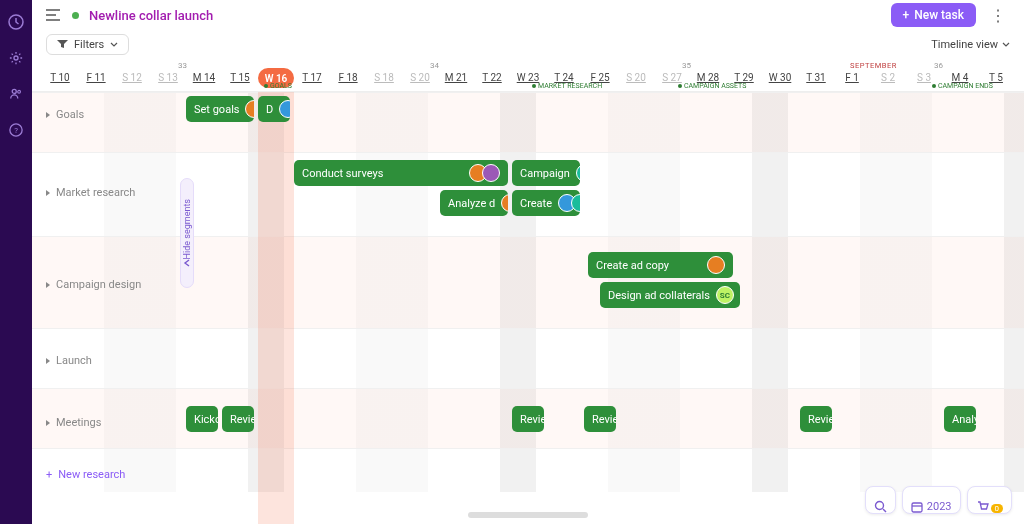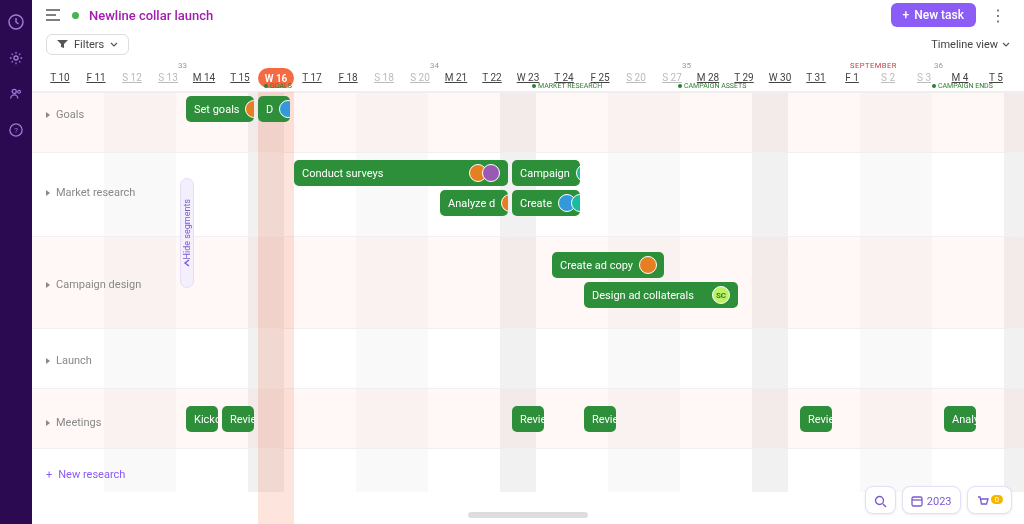--- a/index.html
+++ b/index.html
@@ -68,21 +68,21 @@
   .avatar { width:18px; height:18px; border-radius:50%; background:#fff; border:1px solid #fff; margin-left:-5px; display:flex; align-items:center; justify-content:center; font-size:8px; color:#555; overflow:hidden;}
   .avatar:first-child { margin-left:0;}
   .avatar.f1 { background:#e67e22;}
   .avatar.f2 { background:#3498db;}
   .avatar.f3 { background:#9b59b6;}
   .avatar.f4 { background:#1abc9c;}
   .avatar.sc { background:#bef264; color:#2e7d32; font-weight:700;}
 
   
   .quickbar { position:absolute; right:12px; bottom:10px; display:flex; gap:6px; align-items:center;}
-  .qbtn { height:28px; min-width:28px; border:1px solid #e3dffb; border-radius:8px; background:#fff; display:flex; align-items:flex-start; justify-content:center; font-size:11px; color:#7b5ad0; padding:8px 8px; cursor:pointer; box-shadow:0 1px 3px rgba(0,0,0,.08);}
+  .qbtn { height:28px; min-width:28px; border:1px solid #e3dffb; border-radius:8px; background:#fff; display:flex; align-items:flex-end; justify-content:center; font-size:11px; color:#7b5ad0; padding:0 8px; cursor:pointer; box-shadow:0 1px 3px rgba(0,0,0,.08);}
   .qbtn .badge { background:#f7b500; color:#fff; border-radius:8px; font-size:8px; padding:0 4px; margin-left:2px;}
 
   .hscroll { position:absolute; bottom:6px; left:50%; transform:translateX(-50%); width:120px; height:6px; background:#ddd; border-radius:3px; }
 </style>
 </head>
 <body>
 
 <div class="global-nav">
   <div class="nav-icon">
       <svg width="16" height="16" viewBox="0 0 16 16">
@@ -239,27 +239,27 @@
           </span>
       </div>
       <div class="task" style="left:480px;top:132px;width:68px">
         <span>Create</span>
         <span class="avatars">
             <span class="avatar f2"></span>
             <span class="avatar f4"></span>
           </span>
       </div>
 
-      <div class="task" style="left:520px;top:194px;width:112px">
+      <div class="task" style="left:556px;top:194px;width:145px">
         <span>Create ad copy</span>
         <span class="avatars">
             <span class="avatar f1"></span>
           </span>
       </div>
-      <div class="task" style="left:552px;top:224px;width:154px">
+      <div class="task" style="left:568px;top:224px;width:140px">
         <span>Design ad collaterals</span>
         <span class="avatars">
             <span class="avatar sc">SC</span>
           </span>
       </div>
 
 
       <div class="task" style="left:154px;top:348px;width:32px">
           <span>Kicko</span>
         </div>

